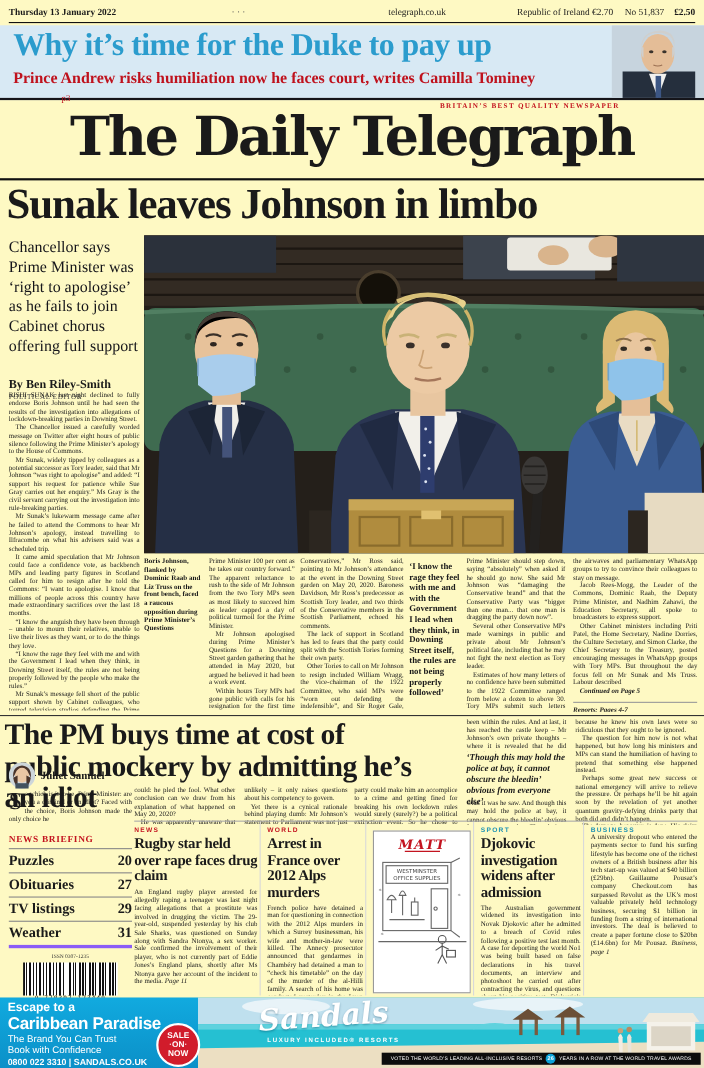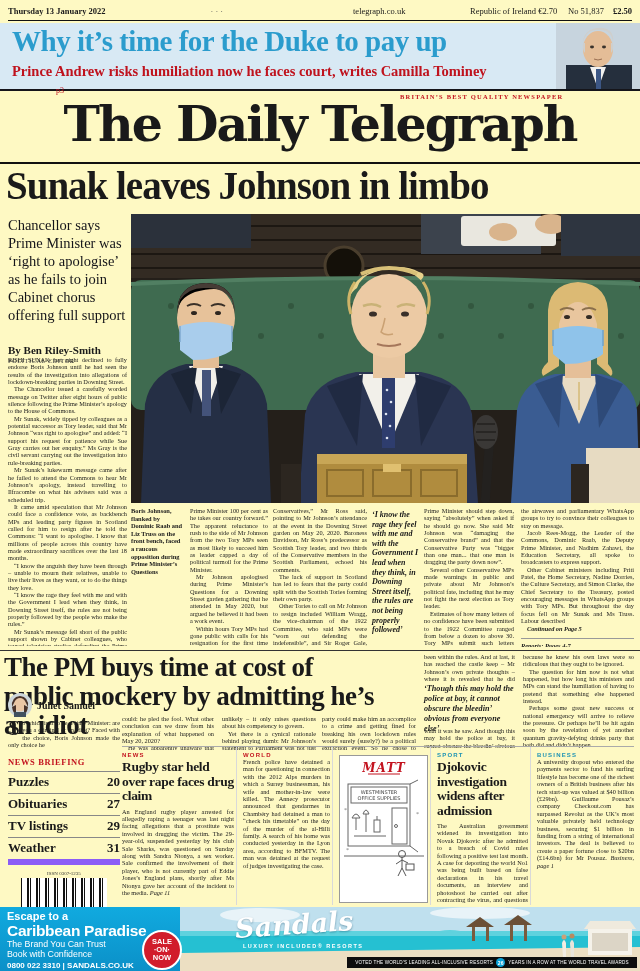--- a/index.html
+++ b/index.html
@@ -34,21 +34,21 @@
   .lead-byline b{font-size:11px;text-align:right;}
   .lead-byline .role{font-size:6.5px;letter-spacing:0.5px;color:#444;}
   .textcol{font-size:6.3px;line-height:7.35px;text-align:justify;overflow:hidden;}
   .textcol p{margin:0;text-indent:6px;}
   .textcol p:first-child{text-indent:0;}
   #col1{position:absolute;left:8px;top:142px;width:119px;height:290px;}
   #photo{position:absolute;left:131px;top:0;width:509px;height:289px;background:#1d1914;}
   #caption{position:absolute;left:131px;top:293px;width:53px;font-size:6.4px;line-height:7.6px;font-weight:bold;overflow:hidden;height:80px;}
   #c2{position:absolute;left:190px;top:293px;width:78px;height:140px;}
   #c3{position:absolute;left:273px;top:293px;width:94px;height:140px;}
-  #pq1{position:absolute;left:372px;top:296px;width:47px;font-size:8px;line-height:9.6px;font-style:italic;font-weight:bold;}
+  #pq1{position:absolute;left:372px;top:296px;width:47px;font-size:8px;line-height:9.6px;font-weight:bold;}
   #c4{position:absolute;left:424px;top:293px;width:90px;height:140px;}
   #c5{position:absolute;left:521px;top:293px;width:113px;height:140px;}
   .continued{font-style:italic;font-weight:bold;}
   #refs{margin-top:6px;border-top:1px solid #999;padding-top:3px;font-size:6.4px;line-height:8px;font-style:italic;font-weight:bold;text-align:left;}
   #refs p{margin:0;text-indent:0;}
   
   #opedrule{position:absolute;left:0;top:650px;width:640px;border-top:1.5px solid #333;}
   #oped{position:absolute;left:0;top:653px;width:640px;height:97px;}
   #oped .o-head{position:absolute;left:4px;top:0;width:372px;font-size:27px;line-height:29px;font-weight:bold;letter-spacing:-0.5px;}
   #oped .o-byrow{position:absolute;left:8px;top:40px;width:112px;display:flex;align-items:center;gap:5px;}
@@ -60,21 +60,21 @@
   #oc3{position:absolute;left:222px;top:62px;width:94px;height:35px;}
   #oc4{position:absolute;left:322px;top:62px;width:94px;height:35px;}
   #oc5a{position:absolute;left:424px;top:0px;width:91px;height:30px;}
   #pq2{position:absolute;left:424px;top:31px;width:91px;font-size:8.2px;line-height:10px;font-style:italic;font-weight:bold;}
   #oc5b{position:absolute;left:424px;top:74px;width:91px;height:23px;}
   #oc6{position:absolute;left:523px;top:0;width:111px;height:97px;}
   
   #briefing{position:absolute;left:8px;top:757px;width:112px;}
   #briefing .b-title{font-size:8.5px;font-weight:bold;color:#c3131f;letter-spacing:0.6px;padding-bottom:4px;}
   .brief-row{display:flex;justify-content:space-between;border-top:1px solid #888;font-size:13px;font-weight:bold;padding:2px 0 3px 0;}
-  #briefing .rows{border-bottom:6px solid #8b5cf6;font-family:Liberation Serif, serif;}
+  #briefing .rows{border-bottom:3px solid #8b5cf6;font-family:Liberation Serif, serif;}
   #issn{margin-top:6px;text-align:center;font-size:5px;color:#333;}
   #barcode{margin:2px auto 0 auto;width:86px;height:30px;
      background:repeating-linear-gradient(90deg,#111 0 1.3px,#fff 1.3px 2.6px,#111 2.6px 3.4px,#fff 3.4px 5.8px,#111 5.8px 7.6px,#fff 7.6px 9px);}
   #bcnum{text-align:center;font-size:5.5px;letter-spacing:1px;font-family:"DejaVu Sans Mono",monospace;}
   
   #shorts{position:absolute;left:122px;top:746px;width:512px;height:158px;border-top:1px solid #aaa;}
   .short{position:absolute;top:0;height:158px;overflow:hidden;padding-top:5px;border-left:1px solid #d9d9d9;padding-left:6px;box-sizing:border-box;}
   .short:first-child{border-left:none;padding-left:0;}
   #s-rugby{left:0;width:112px;border-left:none;}
   #s-arrest{left:114px;width:94px;}
@@ -373,20 +373,21 @@
   </div>
 
   <div id="shorts">
     <div class="short" id="s-rugby">
       <div class="kicker red">NEWS</div>
       <h3>Rugby star held over rape faces drug claim</h3>
       <div class="body"><span>An England rugby player arrested for allegedly raping a teenager was last night facing allegations that a prostitute was involved in drugging the victim. The 29-year-old, suspended yesterday by his club Sale Sharks, was questioned on Sunday along with Sandra Ntonya, a sex worker. Sale confirmed the involvement of their player, who is not currently part of Eddie Jones’s England plans, shortly after Ms Ntonya gave her account of the incident to the media.</span> <span class="pref">Page 11</span></div>
     </div>
     <div class="short" id="s-arrest">
       <div class="kicker red">WORLD</div>
+      <h3>Arrest in France over 2012 Alps murders</h3>
       <div class="body"><span>French police have detained a man for questioning in connection with the 2012 Alps murders in which a Surrey businessman, his wife and mother-in-law were killed. The Annecy prosecutor announced that gendarmes in Chambéry had detained a man to “check his timetable” on the day of the murder of the al-Hilli family. A search of his home was conducted yesterday in the Lyon area, according to BFMTV. The man was detained at the request of judges investigating the case.</span> </div>
     </div>
     <div class="short" id="s-matt">
       <div id="mattbox">
         <svg width="88" height="144" viewBox="0 0 88 144">
           <text x="44" y="16" text-anchor="middle" font-family="DejaVu Serif,serif" font-style="italic" font-weight="bold" font-size="12" fill="#c3131f" letter-spacing="1">MATT</text>
           <path d="M28 18 L60 18" stroke="#c3131f" stroke-width="1"></path>
           <g stroke="#666" fill="none" stroke-width="1">
             <rect x="8" y="28" width="62" height="62"></rect>
             <rect x="11" y="31" width="56" height="16" fill="#fff"></rect>

